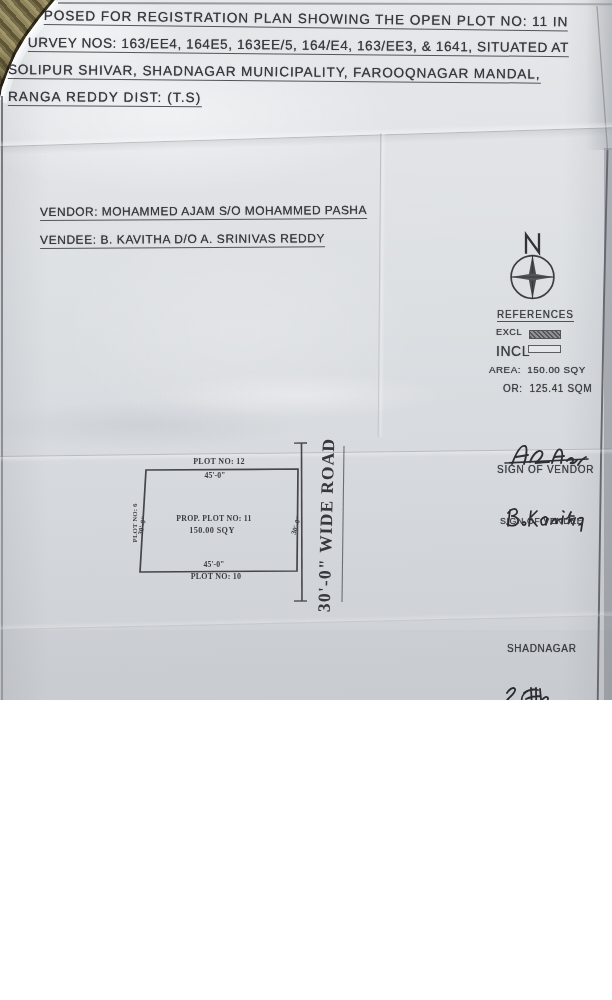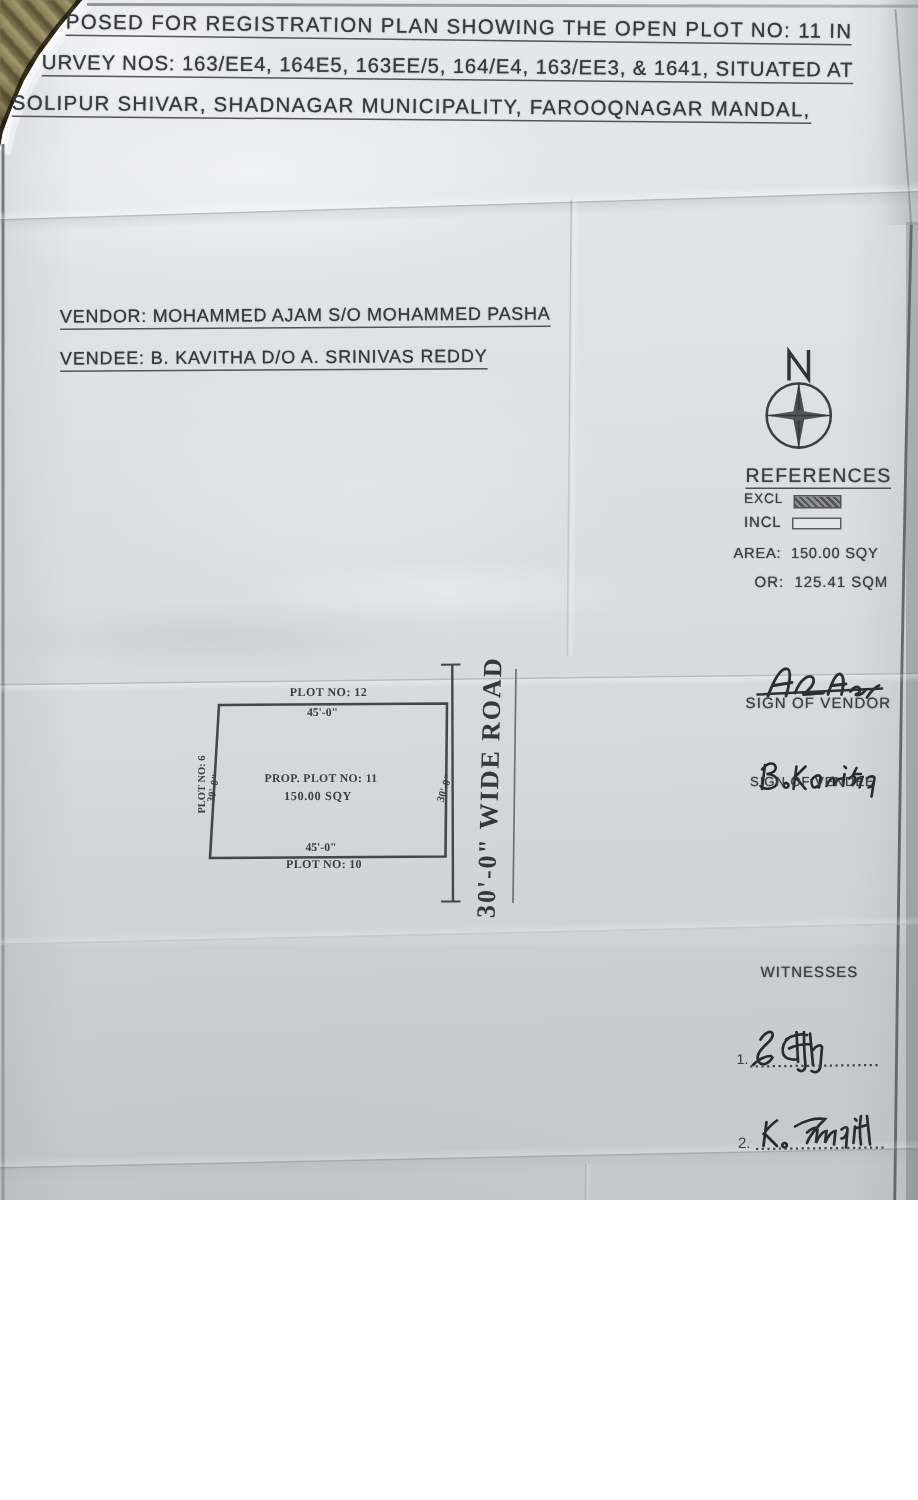--- a/index.html
+++ b/index.html
@@ -1,17 +1,17 @@
 <!DOCTYPE html>
 <html><head>
 <meta charset="utf-8">
 <style>
   html,body{margin:0;padding:0;}
   body{width:612px;height:1000px;overflow:hidden;font-family:"Liberation Sans",sans-serif;}
-  .scene{position:relative;width:612px;height:800px;overflow:hidden;background:#867c52;}
+  .scene{position:relative;width:612px;height:700px;overflow:hidden;background:#867c52;}
   .abs{position:absolute;}
   .hl{white-space:nowrap;}
   .hspan{display:inline-block;font-size:13.6px;font-weight:400;color:#37393e;
     border-bottom:1.2px solid #54545a;padding-bottom:0.5px;text-shadow:0 0 0.8px rgba(55,57,62,0.85);}
   #S1{letter-spacing:0.93px;} #S2{letter-spacing:0.57px;} #S3{letter-spacing:0.87px;} #S4{letter-spacing:1.1px;}
   .vspan{display:inline-block;font-size:12px;font-weight:400;color:#37393e;
     border-bottom:1.2px solid #54545a;padding-bottom:1px;text-shadow:0 0 0.75px rgba(55,57,62,0.85);}
   #SV1{letter-spacing:0.46px;} #SV2{letter-spacing:0.55px;}
   .lbl{font-weight:400;color:#3c3e43;text-shadow:0 0 0.8px rgba(60,62,67,0.85);}
 </style>
@@ -93,20 +93,23 @@
 </div>
 
 <div class="abs hl" id="L2" style="left:28px;top:33.1px;transform:rotate(0.55deg);transform-origin:left top;">
   <span class="hspan" id="S2">URVEY NOS: 163/EE4, 164E5, 163EE/5, 164/E4, 163/EE3, &amp; 1641, SITUATED AT</span>
 </div>
 
 <div class="abs hl" id="L3" style="left:8px;top:59.6px;transform:rotate(0.5deg);transform-origin:left top;">
   <span class="hspan" id="S3">SOLIPUR SHIVAR, SHADNAGAR MUNICIPALITY, FAROOQNAGAR MANDAL,</span>
 </div>
 
+<div class="abs hl" id="L4" style="left:8px;top:86.6px;transform:rotate(0.35deg);transform-origin:left top;">
+  <span class="hspan" id="S4">RANGA REDDY DIST: (T.S)</span>
+</div>
 
 <div class="abs vline" id="LV1" style="left:40px;top:202px;transform:rotate(-0.35deg);transform-origin:left top;">
   <span class="vspan" id="SV1">VENDOR: MOHAMMED AJAM S/O MOHAMMED PASHA</span>
 </div>
 
 <div class="abs vline" id="LV2" style="left:40px;top:230px;transform:rotate(-0.35deg);transform-origin:left top;">
   <span class="vspan" id="SV2">VENDEE: B. KAVITHA D/O A. SRINIVAS REDDY</span>
 </div>
 
 <svg class="abs" style="left:505px;top:230px;" width="58" height="76" viewBox="0 0 58 76">
@@ -115,27 +118,27 @@
 
   <circle cx="27.5" cy="47" r="21.4" fill="none" stroke="#3e3e44" stroke-width="1.7"></circle>
 
   <path d="M27.5,25 L31.6,47 L27.5,69 L23.4,47 Z" fill="#4b4b51"></path>
   <path d="M27.5,25 L27.5,69" fill="none" stroke="#36363c" stroke-width="1.1"></path>
 
   <path d="M6,47 L27.5,43.6 L49,47 L27.5,50.4 Z" fill="#54545a"></path>
   <path d="M6,47 L49,47" fill="none" stroke="#36363c" stroke-width="1"></path>
 </svg>
 
-<div class="abs lbl" style="left:497px;top:309px;font-size:13px;letter-spacing:0.85px;border-bottom:1.2px solid #505056;padding-bottom:1px;">REFERENCES</div>
+<div class="abs lbl" style="left:497px;top:309px;font-size:10px;letter-spacing:0.85px;border-bottom:1.2px solid #505056;padding-bottom:1px;">REFERENCES</div>
 
 <div class="abs lbl" style="left:496px;top:327px;font-size:9.2px;letter-spacing:0.55px;">EXCL</div>
 
 <div class="abs" style="left:529px;top:330px;width:30px;height:6.5px;border:1px solid #54545a;background:repeating-linear-gradient(45deg,#56565c 0 1.6px,#8e9095 1.6px 3.2px);"></div>
 
-<div class="abs lbl" style="left:496px;top:343px;font-size:10px;letter-spacing:0.55px;">INCL</div>
+<div class="abs lbl" style="left:496px;top:343px;font-size:14px;letter-spacing:0.55px;">INCL</div>
 
 <div class="abs" style="left:528px;top:344.5px;width:31px;height:6.8px;border:1px solid #5c5c62;background:rgba(233,234,237,0.65);"></div>
 
 <div class="abs lbl" style="left:489px;top:364px;font-size:9.8px;letter-spacing:0.5px;">AREA:&nbsp; 150.00 SQY</div>
 
 <div class="abs lbl" style="left:503px;top:382.5px;font-size:10px;letter-spacing:0.65px;">OR:&nbsp; 125.41 SQM</div>
 
 <svg class="abs" style="left:110px;top:430px;" width="250" height="200" viewBox="0 0 250 200">
 
   <polygon points="36,40 188,39 187,141 30,142" fill="none" stroke="#45454b" stroke-width="1.7"></polygon>
@@ -173,21 +176,21 @@
 </svg>
 
 <div class="abs lbl" style="left:497px;top:464px;font-size:10px;letter-spacing:0.75px;">SIGN OF VENDOR</div>
 
 <svg class="abs" style="left:500px;top:503px;" width="95" height="36" viewBox="0 0 95 36">
   <path d="M8,10 C12,5 16,5 17,8 C18,11 14,13 11,13 C15,13 19,15 18,19 C17,23 10,24 7,21 M10,7 L8,23 M24,19 a1.6,1.6 0 1 0 0.1,0 M31,8 L29,23 M29,16 C32,13 35,10 37,8 M31,16 C33,18 35,21 37,23 M41,17 C43,14 46,13 47,15 C48,18 46,22 43,22 C41,22 41,19 41,17 M47,15 L46,22 M51,21 C53,16 55,15 56,16 L56,21 C57,18 59,16 61,16 M63,13 L62,21 M63,8 L64,9 M66,16 C68,14 70,14 70,16 L68,21 C70,18 73,15 75,15 L73,22 M71,9 L69,13 L74,13 M78,16 C80,14 83,14 83,16 C83,19 81,22 79,22 M83,16 L81,28" fill="none" stroke="#28282e" stroke-width="1.7" stroke-linecap="round"></path>
 </svg>
 
 <div class="abs lbl" style="left:500px;top:516px;font-size:8.8px;letter-spacing:0.6px;">SIGN OF VENDEE</div>
 
-<div class="abs lbl" style="left:507px;top:643px;font-size:10px;letter-spacing:0.7px;">WITNESSES</div>
+<div class="abs lbl" style="left:507px;top:643px;font-size:10px;letter-spacing:0.7px;">SHADNAGAR</div>
 
 <svg class="abs" style="left:488px;top:680px;" width="105" height="40" viewBox="0 0 105 40">
 
   <text x="3" y="29" font-family="Liberation Sans, sans-serif" font-size="9.5" font-weight="400" fill="#3c3e43">1.</text>
 
   <path d="M19,13 C22,8 26,7 27,9 C28,12 24,15 21,18 C18,21 16,25 18,28 C20,31 25,29 27,25 M14,30 C18,26 22,24 26,24" fill="none" stroke="#2a2a30" stroke-width="1.8" stroke-linecap="round"></path>
   <path d="M36,13 C40,10 46,9 50,10 M38,12 C35,14 33,18 34,22 C35,26 40,27 44,26 M43,8 L44,28 M48,8 C48,14 48,22 49,30 C49,34 46,35 44,33 M38,19 C42,17 47,16 52,16 M52,9 L54,30 M54,20 C56,17 59,16 60,18 L59,30 C59,34 56,36 53,34" fill="none" stroke="#2a2a30" stroke-width="1.8" stroke-linecap="round"></path>
 
   <line x1="12" y1="31" x2="98" y2="30" stroke="#44464b" stroke-width="1.5" stroke-dasharray="1.5 2.3"></line>
 </svg>

